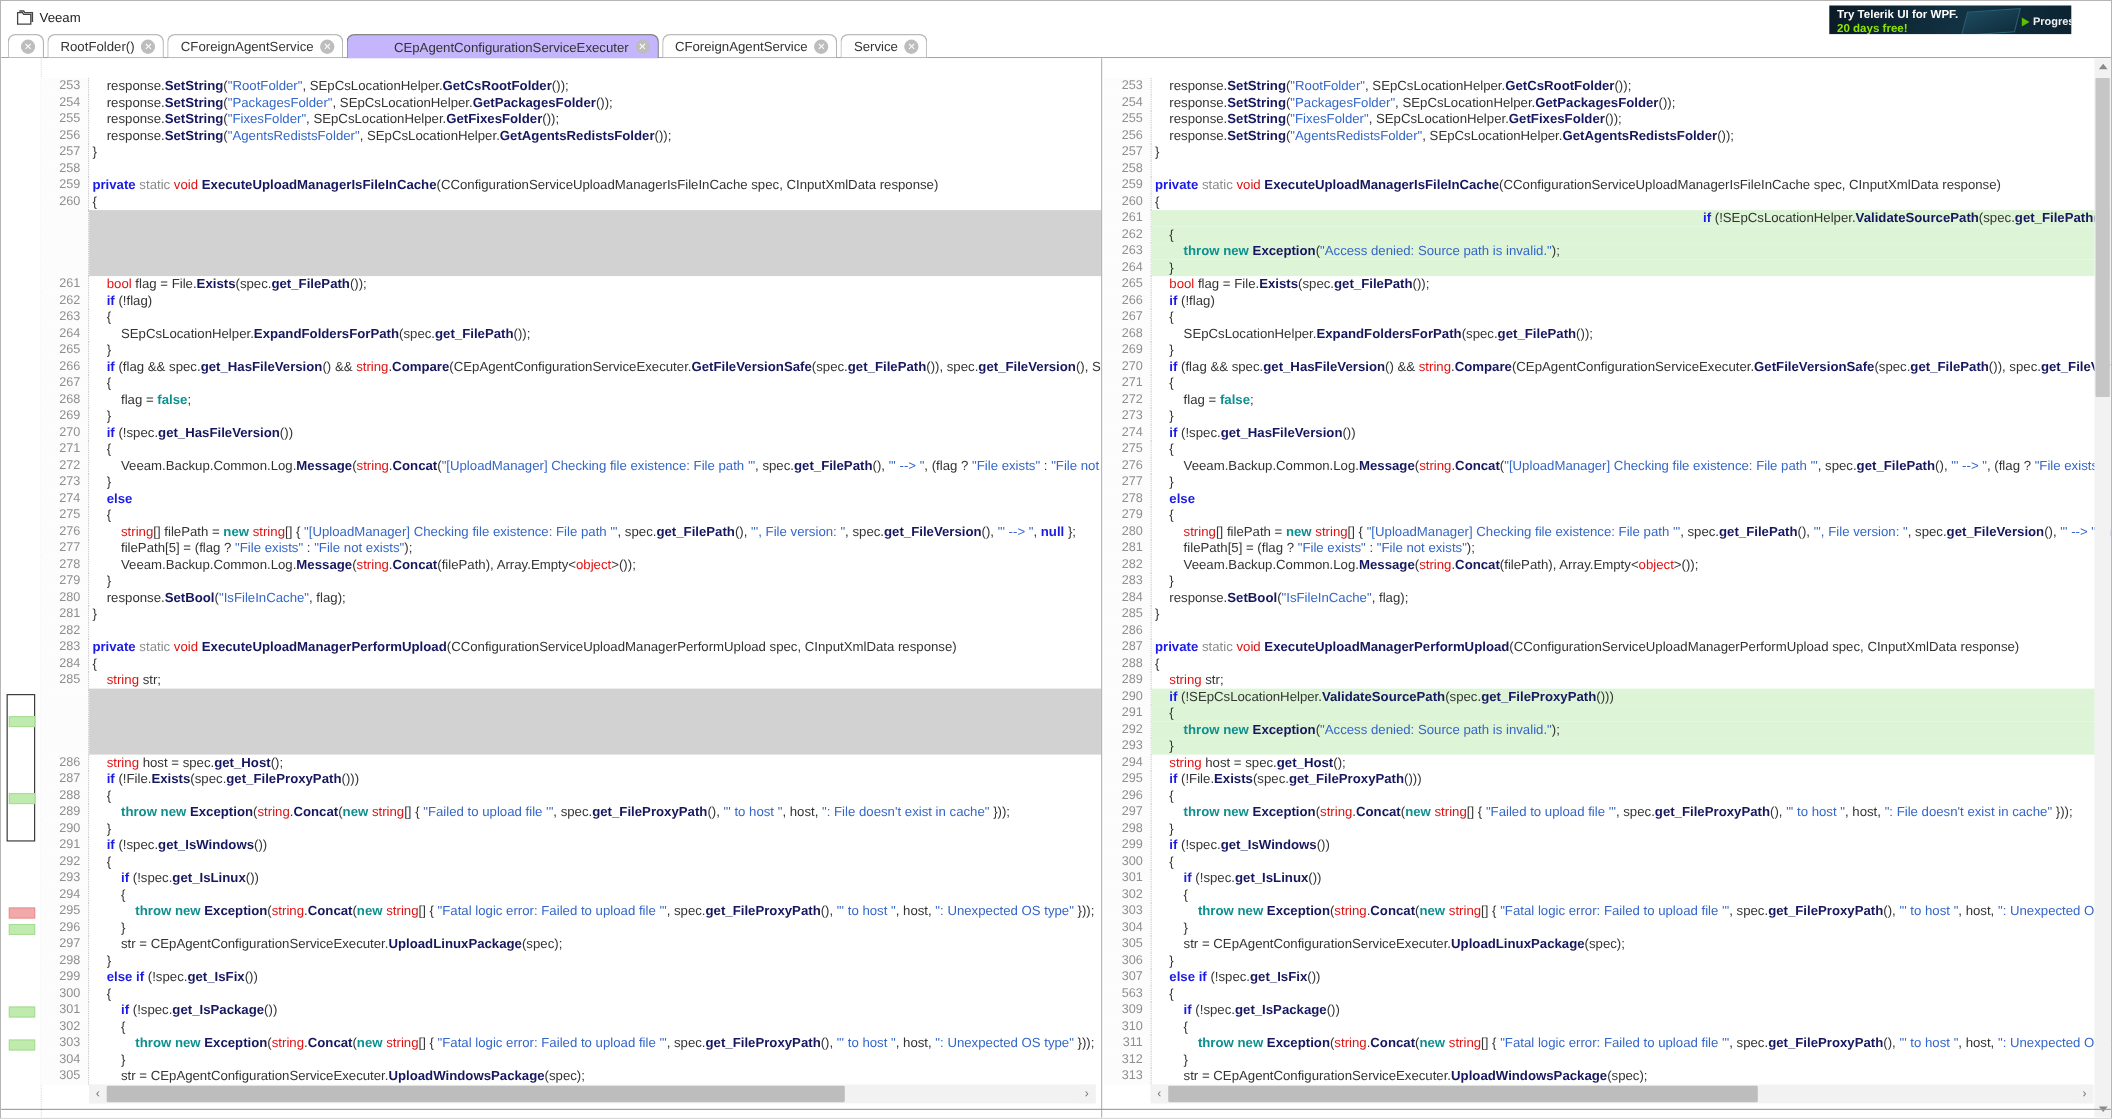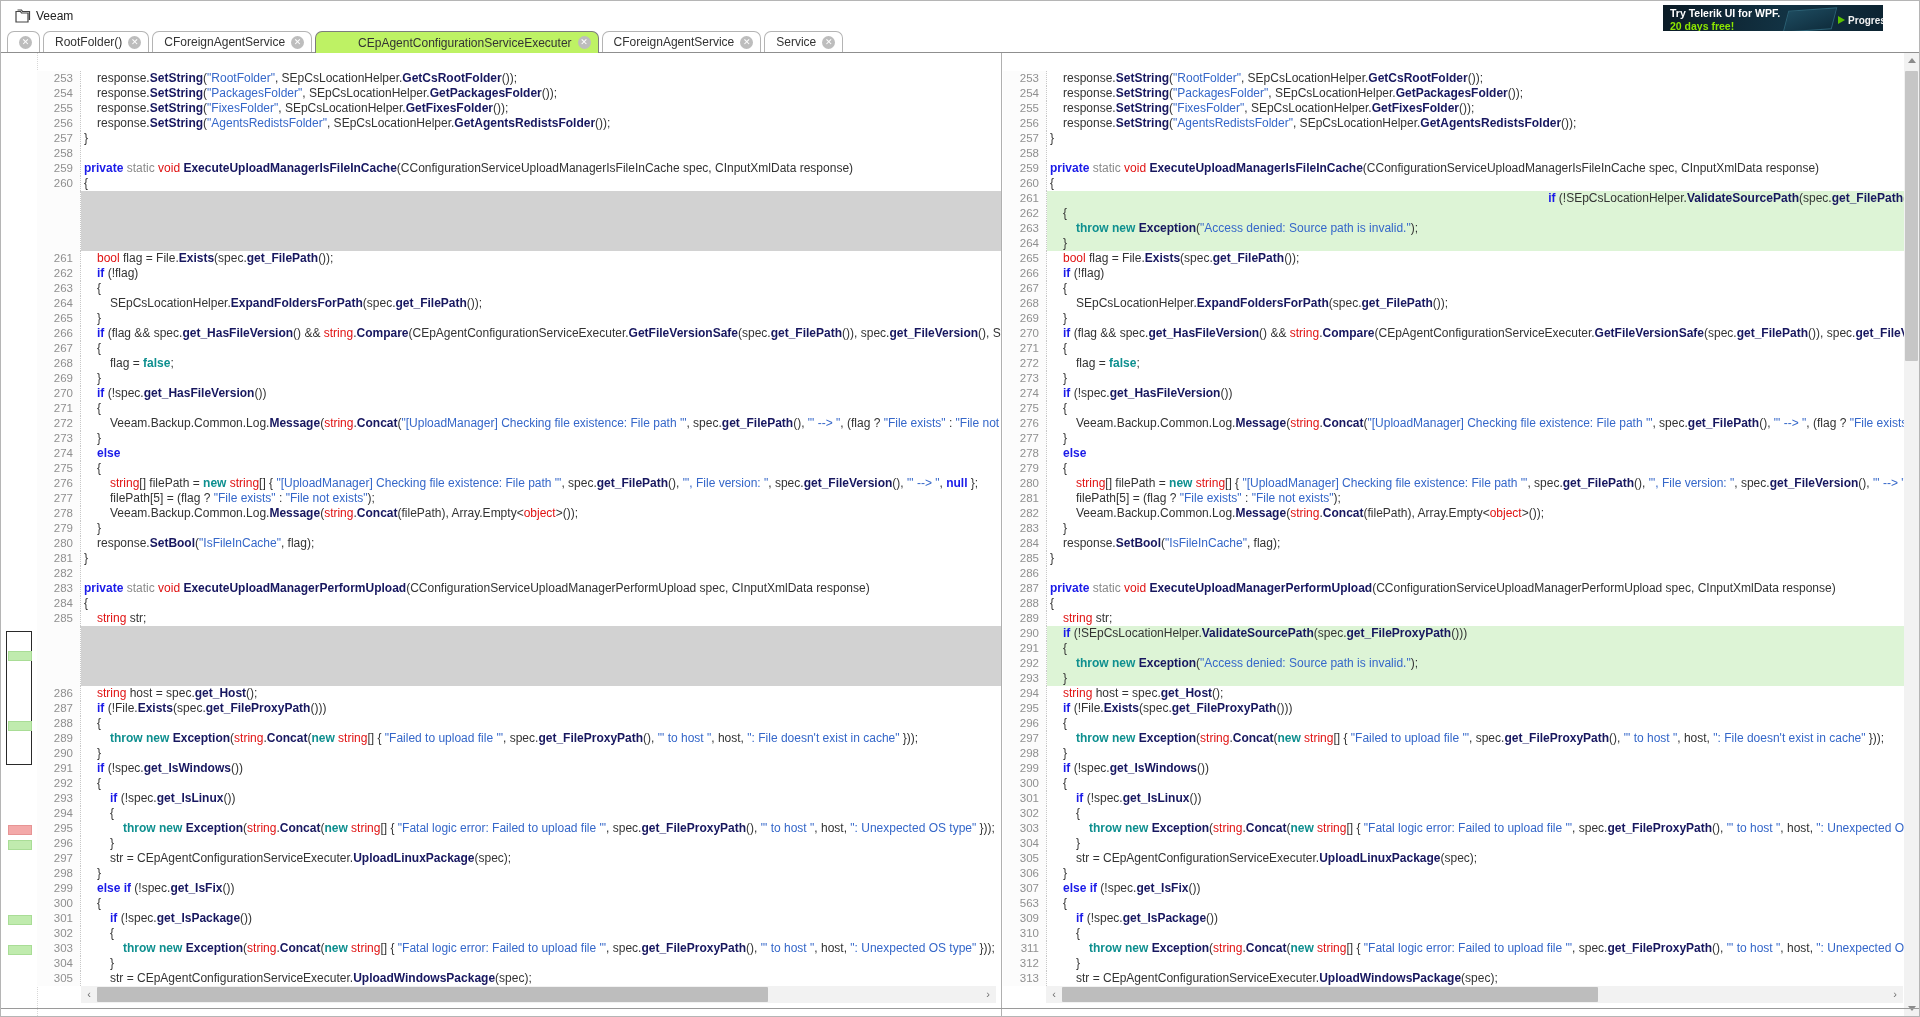--- a/index.html
+++ b/index.html
@@ -23,21 +23,21 @@
   #ad .brand{display:flex;align-items:center;gap:3px;margin-left:4px;}
   #ad .brandmark{width:0;height:0;border-left:7px solid #5bc000;border-top:4px solid transparent;border-bottom:4px solid transparent;}
   #ad .brandname{color:#f2f2f2;font-size:10px;font-weight:bold;}
 
   
   #tabstrip{position:absolute;top:30px;left:0;right:0;height:22px;border-bottom:1px solid #8f8f8f;
     display:flex;align-items:flex-end;padding-left:6px;box-sizing:border-box;background:#fff;}
   .tab{height:20px;background:#fff;border:1px solid #b4b4b4;border-bottom:none;border-radius:7px 7px 0 0;
     padding:0 7px 0 11px;font-size:12px;color:#333;display:flex;align-items:center;gap:6px;margin-right:3px;
     white-space:nowrap;cursor:pointer;}
-  .tab.active{border-color:#7d7d7d;height:21px;margin-bottom:-1px;background:#bef264;z-index:3;position:relative;padding-left:42px;}
+  .tab.active{border-color:#7d7d7d;height:21px;margin-bottom:-1px;background:#c4b5fd;z-index:3;position:relative;padding-left:42px;}
   .tab .x{width:13px;height:13px;border-radius:50%;background:#bdbdbd;color:#fff;font-size:9px;line-height:13px;
     text-align:center;flex:none;cursor:pointer;}
 
   
   #main{position:absolute;top:52px;left:0;right:0;bottom:0;background:#fff;}
   .pane{position:absolute;top:0;bottom:0;overflow:hidden;background:#fff;}
   #pane-left{left:0;width:1000px;}
   #pane-right{left:1000px;right:0;border-left:1px solid #b0b0b0;}
 
   .gutter{position:absolute;left:0;top:0;bottom:0;width:36px;background:#fff;border-right:1px dotted #d8d8d8;}

